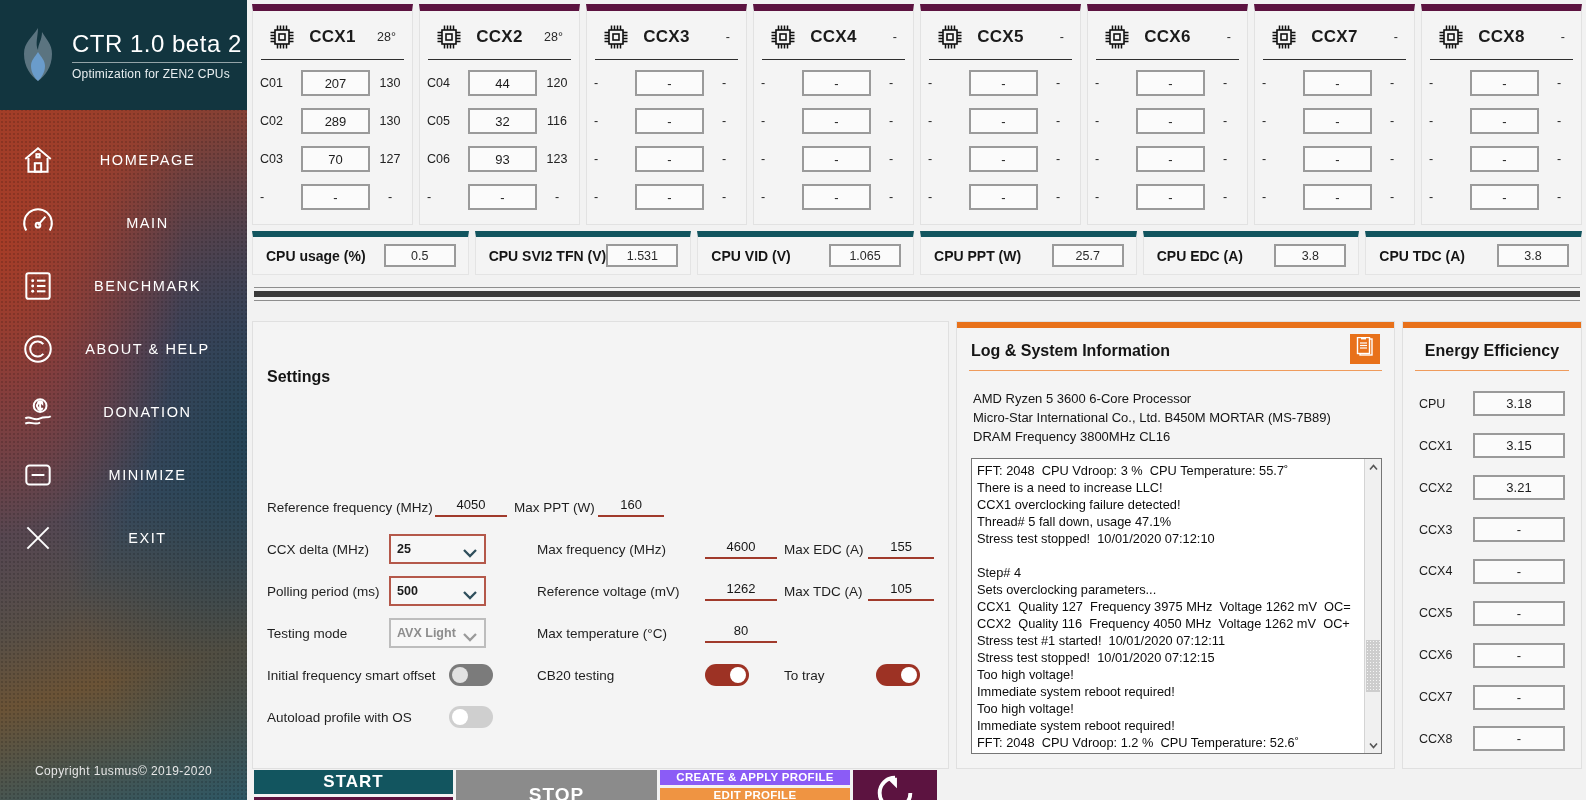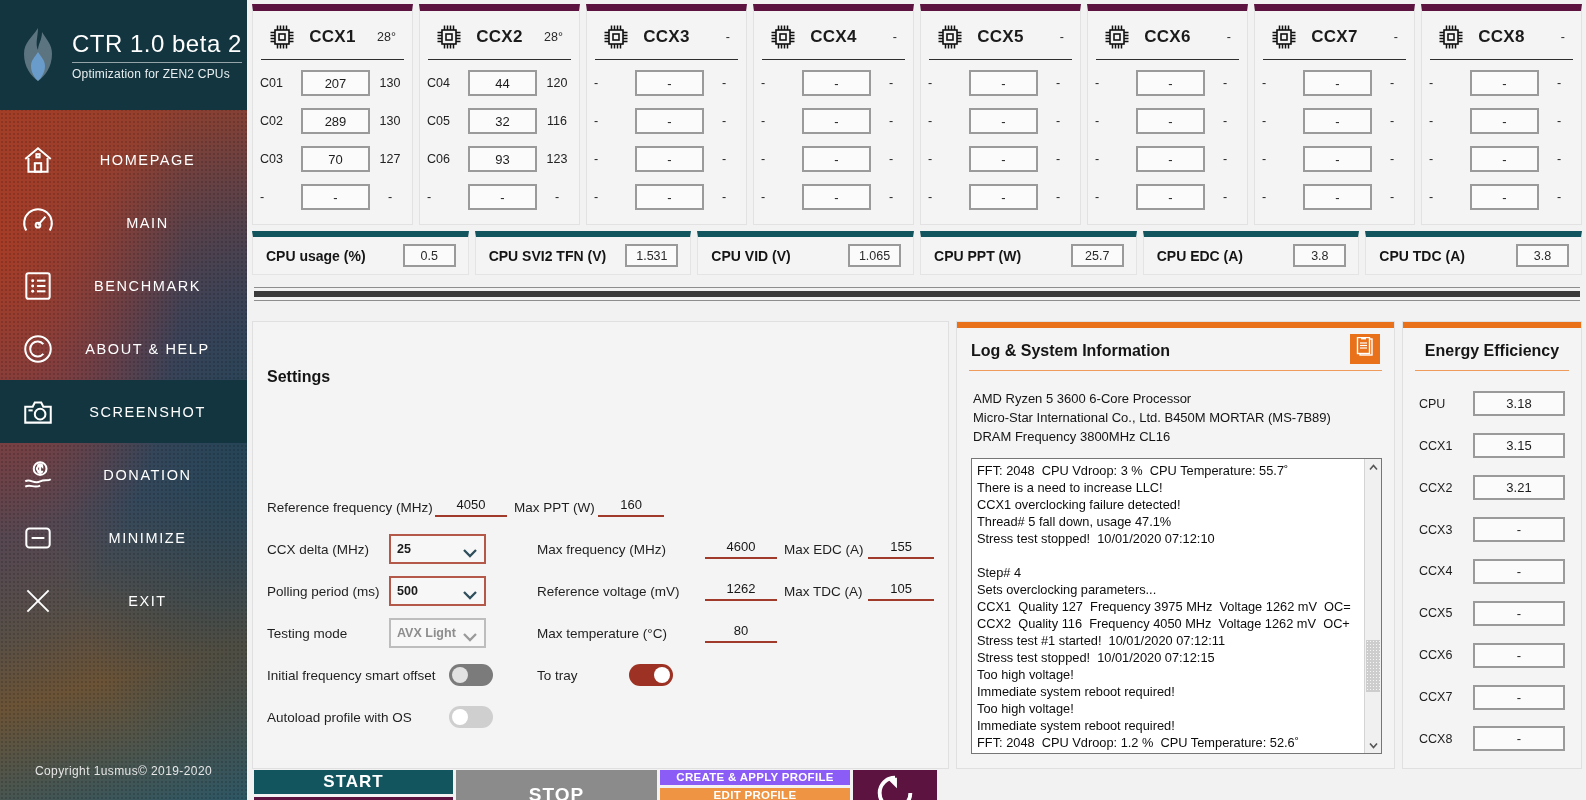--- a/index.html
+++ b/index.html
@@ -73,21 +73,21 @@
   .cl-val { width: 30px; font-size: 12.5px; color: #222; text-align: center; }
 
   
   .stat-row { display: flex; gap: 6px; height: 44px; margin-top: 6px; }
   .stat-card {
     flex: 1; background: #f4f4f4; border: 1px solid #e4e4e4; border-top: 6px solid #12555f;
     display: flex; align-items: center; padding: 0 12px 0 13px;
   }
   .stat-lbl { font-size: 14px; font-weight: bold; color: #151515; flex: 1; }
   .stat-box {
-    width: 53px; height: 23px; border: 2px solid #9a9a9a; background: #fbfbfb;
+    width: 72px; height: 23px; border: 2px solid #9a9a9a; background: #fbfbfb;
     display: flex; align-items: center; justify-content: center; font-size: 12.5px; color: #2a2a2a;
   }
 
   
   .divider-wrap { margin: 12px 2px 0 2px; }
   .dv-thin { height: 1px; background: #8e8e8e; }
   .dv-thick { height: 6px; background: #3a3a3a; margin: 3px 0; }
 
   
   .lower { display: flex; gap: 7px; margin-top: 20px; height: 448px; }
@@ -248,30 +248,20 @@
       <div class="nav-item">
         <span class="nav-ico">
           <svg viewBox="0 0 32 32">
               <circle cx="16" cy="16" r="12"></circle>
               <path d="M21 11.5 A7 7 0 1 0 21 20.5"></path>
             </svg>
         </span>
         <span class="nav-lbl">ABOUT &amp; HELP</span>
       </div>
 
-      <div class="nav-item active">
-        <span class="nav-ico">
-          <svg viewBox="0 0 32 32">
-              <path d="M4 11 L11 11 L13 7 L19 7 L21 11 L28 11 L28 26 L4 26 Z"></path>
-              <circle cx="18" cy="18" r="5"></circle>
-              <line x1="7" y1="14.5" x2="11" y2="14.5"></line>
-            </svg>
-        </span>
-        <span class="nav-lbl">SCREENSHOT</span>
-      </div>
 
       <div class="nav-item">
         <span class="nav-ico">
           <svg viewBox="0 0 32 32">
               <circle cx="18" cy="10" r="6"></circle>
               <path d="M18 6.5 L18 13.5 M16 8 A2 2 0 0 1 20 8 A2 2 0 0 0 16 12 A2 2 0 0 0 20 12"></path>
               <path d="M4 22 C9 19 12 25 18 22 C22 20 25 22 28 20"></path>
               <path d="M4 27 C9 24 12 29 18 26"></path>
             </svg>
         </span>
@@ -798,20 +788,24 @@
               <span class="num-fld">80</span>
             </div>
             <div class="sc sc-c"></div>
           </div>
 
           <div class="set-row">
             <div class="sc sc-a">
               <span class="set-lbl" style="width:182px">Initial frequency smart offset</span>
               <div class="tgl off-dark"></div>
             </div>
+            <div class="sc sc-b">
+              <span class="set-lbl">CB20 testing</span>
+              <div class="tgl on"></div>
+            </div>
             <div class="sc sc-c">
               <span class="set-lbl">To tray</span>
               <div class="tgl on"></div>
             </div>
           </div>
 
           <div class="set-row">
             <div class="sc sc-a">
               <span class="set-lbl" style="width:182px">Autoload profile with OS</span>
               <div class="tgl off-light"></div>

